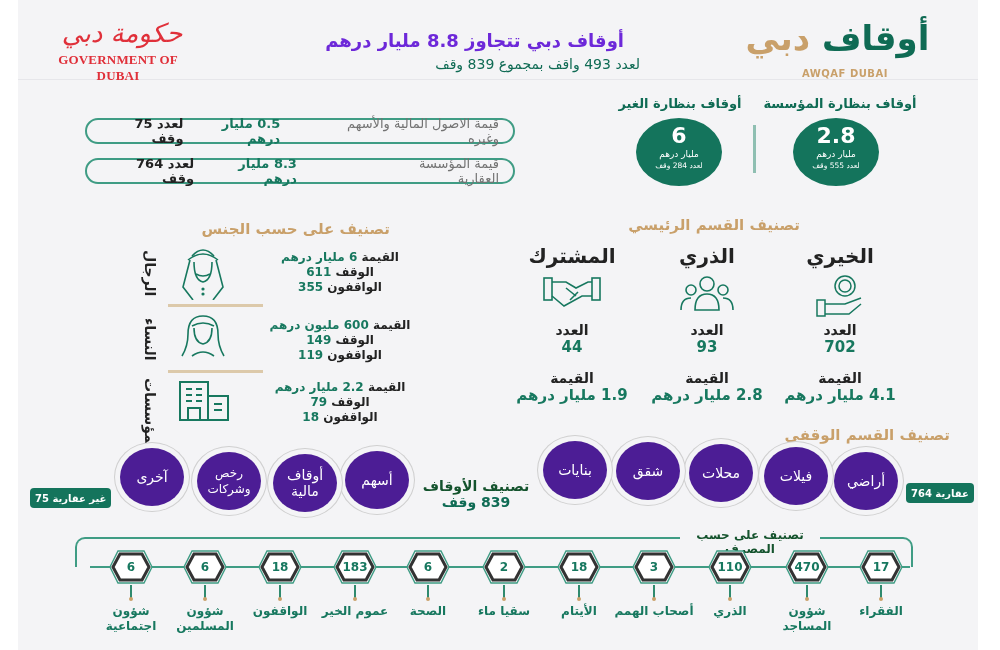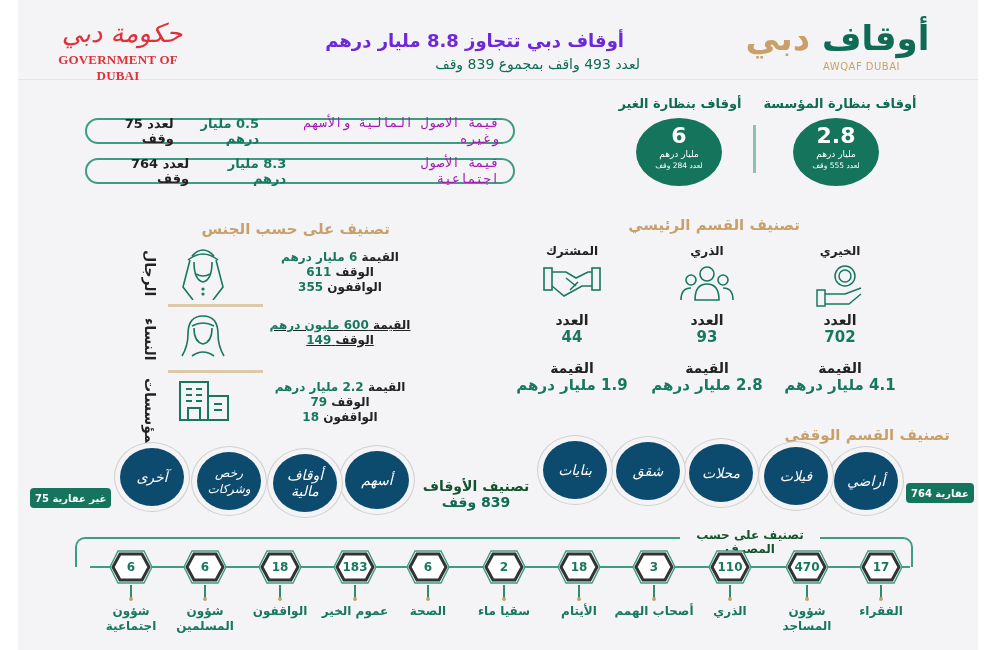--- a/index.html
+++ b/index.html
@@ -11,28 +11,28 @@
   .dgreen { color: #0f6b54; }
   .gold { color: #14532d; }
   .bold { font-weight: bold; }
 
   
   .gov-logo-ar { position: absolute; left: 52px; top: 18px; width: 140px; text-align: center; font-family: "DejaVu Serif", serif; font-size: 26px; color: #e0303a; font-style: italic; }
   .gov-logo-en { position: absolute; left: 38px; top: 52px; width: 160px; text-align: center; font-family: "Liberation Serif", serif; font-size: 13px; color: #e0303a; font-weight: bold; letter-spacing: 0.2px; }
   .awqaf-ar { position: absolute; left: 745px; top: 18px; width: 185px; font-size: 34px; font-weight: bold; direction: rtl; text-align: center; }
   .awqaf-ar .p1 { color: #0f6b54; }
   .awqaf-ar .p2 { color: #c9a06a; }
-  .awqaf-en { position: absolute; left: 790px; top: 61px; width: 110px; text-align: right; font-size: 10px; color: #c9a06a; letter-spacing: 0.5px; }
+  .awqaf-en { position: absolute; left: 790px; top: 68px; width: 110px; text-align: center; font-size: 10px; color: #c9a06a; letter-spacing: 0.5px; font-weight: bold; }
 
   .title { position: absolute; left: 234px; top: 30px; width: 390px; text-align: right; font-size: 18px; font-weight: bold; color: #6d28d9; direction: rtl; }
   .subtitle { position: absolute; left: 250px; top: 56px; width: 390px; text-align: right; font-size: 14px; color: #0f6b54; direction: rtl; }
 
   
   .pill { position: absolute; left: 85px; width: 430px; height: 26px; border: 2px solid #3f9c84; border-radius: 14px; direction: rtl; font-size: 13px; padding: 0 14px; display: flex; align-items: center; background: #f4f4f6; }
-  .pill .lbl { font-weight: normal; color: #a21caf; font-family: Liberation Mono, monospace; }
+  .pill .lbl { font-weight: normal; color: #737373; }
   .pill .val { color: #17785f; font-weight: bold; }
   .pill .cnt { color: #222; font-weight: bold; }
 
   
   .ov-title { position: absolute; font-size: 13px; font-weight: bold; color: #0f6b54; direction: rtl; text-align: center; }
   .ov-circle { position: absolute; width: 86px; height: 68px; border-radius: 50%; background: #14745c; color: #fff; text-align: center; }
   .ov-circle .big { font-size: 22px; font-weight: bold; margin-top: 6px; line-height: 24px; }
   .ov-circle .unit { font-size: 9px; line-height: 12px; }
   .ov-circle .cnt { font-size: 7.5px; line-height: 11px; direction: rtl; }
   .vdivider { position: absolute; left: 753px; top: 125px; width: 3px; height: 48px; background: #8fbfb2; }
@@ -41,26 +41,26 @@
 
   
   .g-side { position: absolute; writing-mode: vertical-rl; font-size: 14px; font-weight: bold; color: #222; }
   .g-info { position: absolute; width: 180px; text-align: center; direction: rtl; font-size: 12px; font-weight: bold; line-height: 15px; }
   .g-info .k { color: #222; }
   .g-info .v { color: #17785f; }
   .g-sep { position: absolute; left: 168px; width: 95px; height: 3px; background: #dcc9aa; }
 
   
   .m-col { position: absolute; width: 120px; text-align: center; direction: rtl; }
-  .m-col .name { font-size: 12px; font-weight: bold; color: #222; }
+  .m-col .name { font-size: 20px; font-weight: bold; color: #222; }
   .m-col .k { font-size: 14px; font-weight: bold; color: #222; }
   .m-col .v { font-size: 15px; font-weight: bold; color: #17785f; }
 
   
-  .cat { position: absolute; width: 64px; height: 58px; border-radius: 50%; background: #0c4a6e; color: #fff; display: flex; align-items: center; justify-content: center; text-align: center; font-size: 14px; line-height: 16px; direction: rtl; box-shadow: 0 0 0 5px #f4f4f6, 0 0 0 6px #cfcfcf; font-style: italic; }
+  .cat { position: absolute; width: 64px; height: 58px; border-radius: 50%; background: #4c1d95; color: #fff; display: flex; align-items: center; justify-content: center; text-align: center; font-size: 14px; line-height: 16px; direction: rtl; box-shadow: 0 0 0 5px #f4f4f6, 0 0 0 6px #cfcfcf; }
   .tag { position: absolute; height: 20px; background: #14745c; color: #fff; border-radius: 4px; font-size: 10px; font-weight: bold; padding: 0 5px; display: flex; align-items: center; direction: rtl; }
 
   
   .bline { position: absolute; border: 2px solid #3f9c84; border-bottom: none; border-radius: 10px 10px 0 0; }
   .hex { position: absolute; width: 46px; height: 36px; }
   .hex svg { position: absolute; left: 0; top: 0; }
   .hex .num { position: absolute; left: 0; top: 0; width: 46px; height: 36px; line-height: 36px; text-align: center; font-size: 12px; font-weight: bold; color: #17785f; }
   .stem { position: absolute; width: 2px; height: 14px; background: #2f8a6e; }
   .stem::after { content: ""; position: absolute; left: -1px; bottom: -2px; width: 4px; height: 4px; background: #c9a06a; border-radius: 50%; }
   .blabel { position: absolute; width: 80px; text-align: center; font-size: 12px; font-weight: bold; color: #17785f; direction: rtl; line-height: 15px; }
@@ -80,21 +80,21 @@
 <div class="awqaf-en">AWQAF DUBAI</div>
 
 <div class="pill" style="top:118px;">
   <span class="lbl">قيمة الاصول المالية والأسهم وغيره</span>
   <span style="width:40px;display:inline-block"></span>
   <span class="val">0.5 مليار درهم</span>
   <span style="width:4px;display:inline-block"></span>
   <span class="cnt">لعدد 75 وقف</span>
 </div>
 <div class="pill" style="top:158px;">
-  <span class="lbl">قيمة الأصول اجتماعية</span>
+  <span class="lbl">قيمة المؤسسة العقارية</span>
   <span style="width:80px;display:inline-block"></span>
   <span class="val">8.3 مليار درهم</span>
   <span style="width:8px;display:inline-block"></span>
   <span class="cnt">لعدد 764 وقف</span>
 </div>
 
 <div class="ov-title" style="left:760px;top:96px;width:160px;">أوقاف بنظارة المؤسسة</div>
 <div class="ov-circle" style="left:793px;top:118px;">
   <div class="big">2.8</div>
   <div class="unit">مليار درهم</div>
@@ -133,23 +133,24 @@
 <div class="g-side" style="left:142px;top:318px;">النساء</div>
 <div class="abs" style="left:178px;top:312px;">
   <svg width="50" height="46" viewBox="0 0 50 46" fill="none" stroke="#17785f" stroke-width="1.6">
     <path d="M10 22 Q10 4 25 4 Q40 4 40 22 Q40 34 46 44"></path>
       <path d="M10 22 Q10 34 4 44"></path>
       <path d="M14 14 Q25 8 36 14"></path>
     <path d="M16 16 Q16 30 25 32 Q34 30 34 16"></path>
       <path d="M14 44 Q25 36 36 44"></path>
   </svg>
 </div>
-<div class="g-info" style="left:250px;top:318px;text-decoration:underline;">
+<div class="g-info" style="left:250px;top:318px;">
   <div><span class="k">القيمة</span> <span class="v">600 مليون درهم</span></div>
   <div><span class="k">الوقف</span> <span class="v">149</span></div>
+  <div><span class="k">الواقفون</span> <span class="v">119</span></div>
 </div>
 <div class="g-sep" style="top:370px;"></div>
 
 <div class="g-side" style="left:142px;top:378px;">المؤسسات</div>
 <div class="abs" style="left:178px;top:380px;">
   <svg width="52" height="42" viewBox="0 0 52 42" fill="none" stroke="#17785f" stroke-width="2">
     <rect x="2" y="2" width="28" height="38"></rect>
       <rect x="30" y="16" width="20" height="24"></rect>
     <path d="M8 9h6M18 9h6M8 15h6M18 15h6M8 21h6M18 21h6M36 24h8M36 30h8"></path>
       <rect x="10" y="28" width="12" height="12"></rect>

